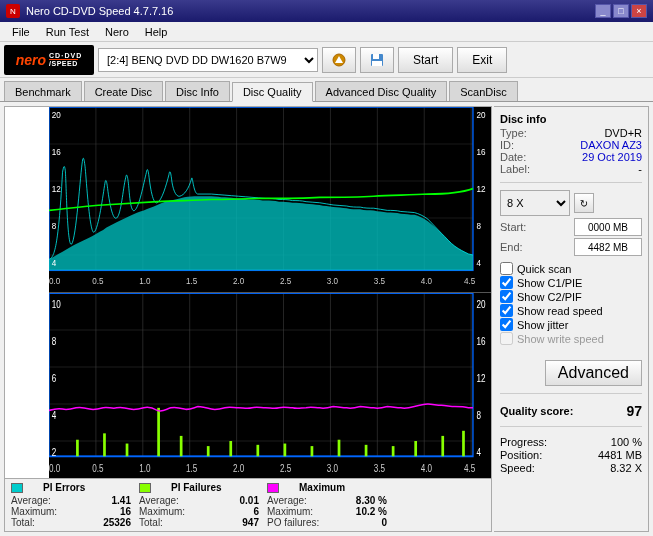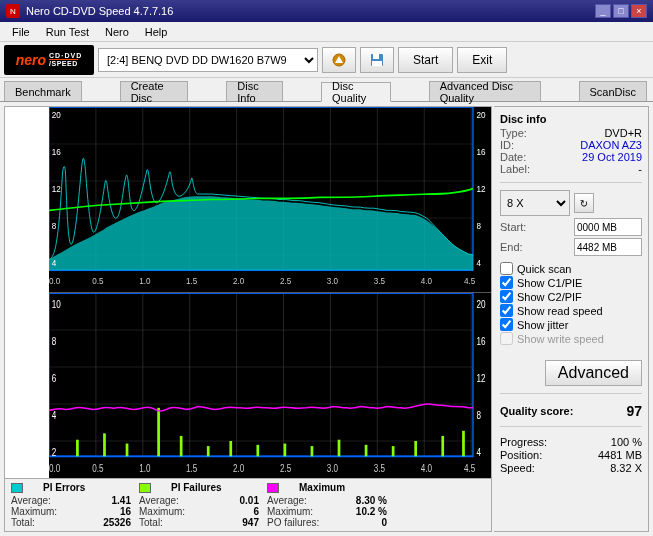--- a/index.html
+++ b/index.html
@@ -78,21 +78,20 @@
     }
 
     
     .tabs {
       background: #f0f0f0;
       height: 24px;
       display: flex;
       align-items: flex-end;
       padding: 0 4px;
       border-bottom: 1px solid #999;
-      gap: 36px;
     }
     .tab {
       padding: 3px 10px;
       border: 1px solid #aaa;
       border-bottom: none;
       background: #d8d8d8;
       cursor: pointer;
       font-size: 11px;
       margin-right: 2px;
       height: 20px;
@@ -240,21 +239,21 @@
       justify-content: space-between;
       align-items: center;
       margin-bottom: 2px;
     }
     .mb-input {
       width: 68px;
       height: 18px;
       border: 1px solid #aaa;
       font-size: 10px;
       padding: 0 2px;
-      text-align: left;
+      text-align: center;
       background: white;
     }
     .mb-label { font-size: 11px; color: #555; }
 
     .checkbox-row {
       display: flex;
       align-items: center;
       gap: 4px;
       font-size: 11px;
       margin-bottom: 1px;

